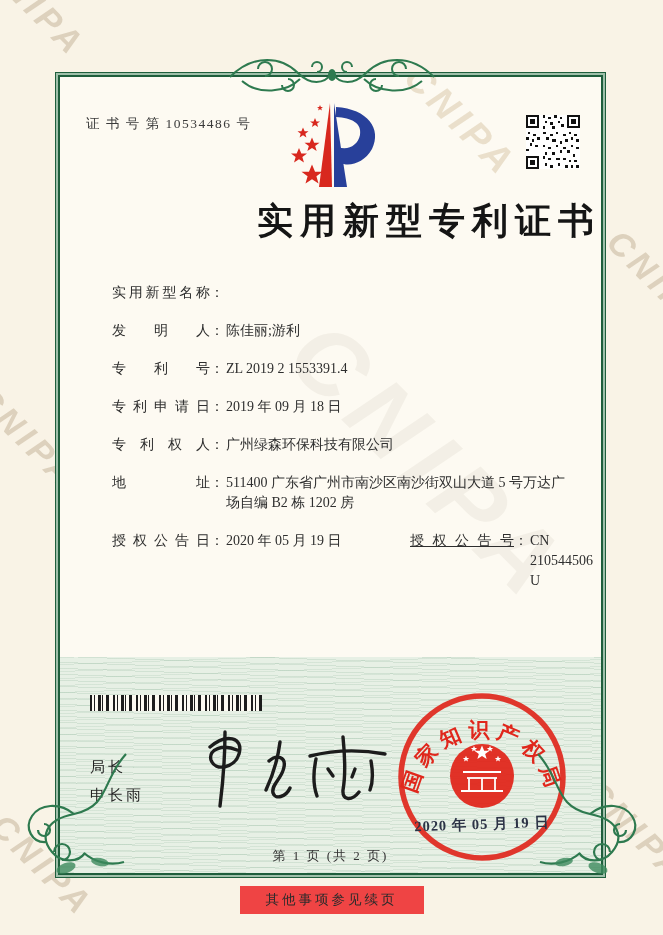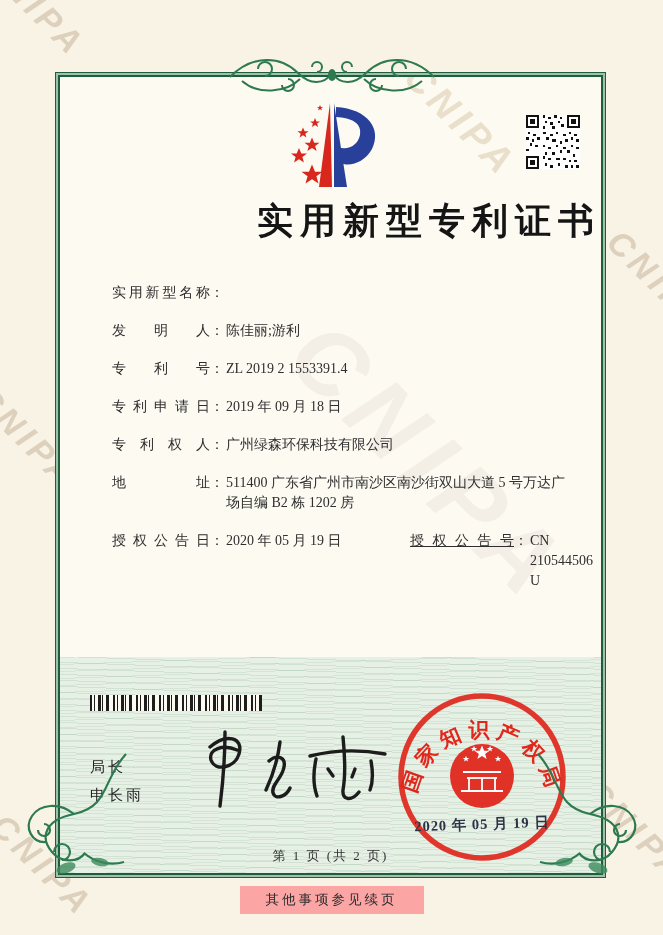--- a/index.html
+++ b/index.html
@@ -81,21 +81,21 @@
   .seal{position:absolute;left:335px;top:613px;}
   .seal-date{
     position:absolute;left:335px;top:738px;width:174px;text-align:center;
     font-size:14.5px;font-weight:700;color:#2c3346;letter-spacing:1px;transform:rotate(-2deg);
   }
 
   .page-info{position:absolute;left:0;right:0;bottom:8px;text-align:center;font-size:13px;letter-spacing:2px;color:#333;}
 
   .footer-note{
     position:absolute;left:50%;top:886px;transform:translateX(-50%);
-    background:#fca5a5;padding:5px 26px;font-size:13.5px;letter-spacing:3px;color:#2b2b2b;z-index:3;
+    background:#ef4444;padding:5px 26px;font-size:13.5px;letter-spacing:3px;color:#2b2b2b;z-index:3;
   }
 
   .ornament{position:absolute;z-index:4;pointer-events:none;}
   .orn-top{left:224px;top:45px;}
   .orn-bl{left:14px;top:750px;}
   .orn-br{left:534px;top:750px;transform:scaleX(-1);}
 </style>
 </head>
 <body>
 
@@ -108,20 +108,21 @@
   <div class="wm wm6">CNIPA</div>
 
   <div class="frame">
     <div class="frame-inner">
       <div class="guilloche"></div>
       <div class="wm wm-logo">CNIPA</div>
       <div class="wm wm-big">CNIPA</div>
 
       <div class="content">
 
+        <div class="cert-no">证 书 号 第 10534486 号</div>
 
         <svg class="logo" width="126" height="98" viewBox="0 0 126 98">
           <g fill="#d8281e">
             <polygon points="0,-10 2.9,-3.1 10,-3.1 4.2,1.2 6.2,8.1 0,4 -6.2,8.1 -4.2,1.2 -10,-3.1 -2.9,-3.1" transform="translate(44,80) scale(1.05)"></polygon>
             <polygon points="0,-10 2.9,-3.1 10,-3.1 4.2,1.2 6.2,8.1 0,4 -6.2,8.1 -4.2,1.2 -10,-3.1 -2.9,-3.1" transform="translate(31,61) scale(0.8)"></polygon>
             <polygon points="0,-10 2.9,-3.1 10,-3.1 4.2,1.2 6.2,8.1 0,4 -6.2,8.1 -4.2,1.2 -10,-3.1 -2.9,-3.1" transform="translate(44,50) scale(0.75)"></polygon>
             <polygon points="0,-10 2.9,-3.1 10,-3.1 4.2,1.2 6.2,8.1 0,4 -6.2,8.1 -4.2,1.2 -10,-3.1 -2.9,-3.1" transform="translate(35,38) scale(0.55)"></polygon>
             <polygon points="0,-10 2.9,-3.1 10,-3.1 4.2,1.2 6.2,8.1 0,4 -6.2,8.1 -4.2,1.2 -10,-3.1 -2.9,-3.1" transform="translate(47,28) scale(0.5)"></polygon>
             <polygon points="0,-10 2.9,-3.1 10,-3.1 4.2,1.2 6.2,8.1 0,4 -6.2,8.1 -4.2,1.2 -10,-3.1 -2.9,-3.1" transform="translate(52,13) scale(0.3)"></polygon>
           </g>

